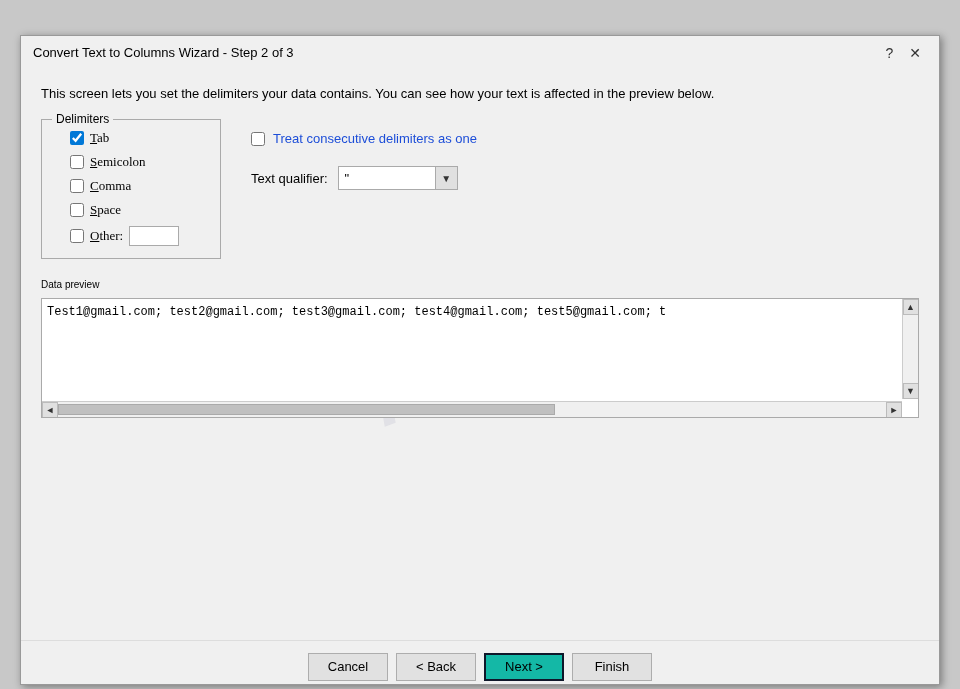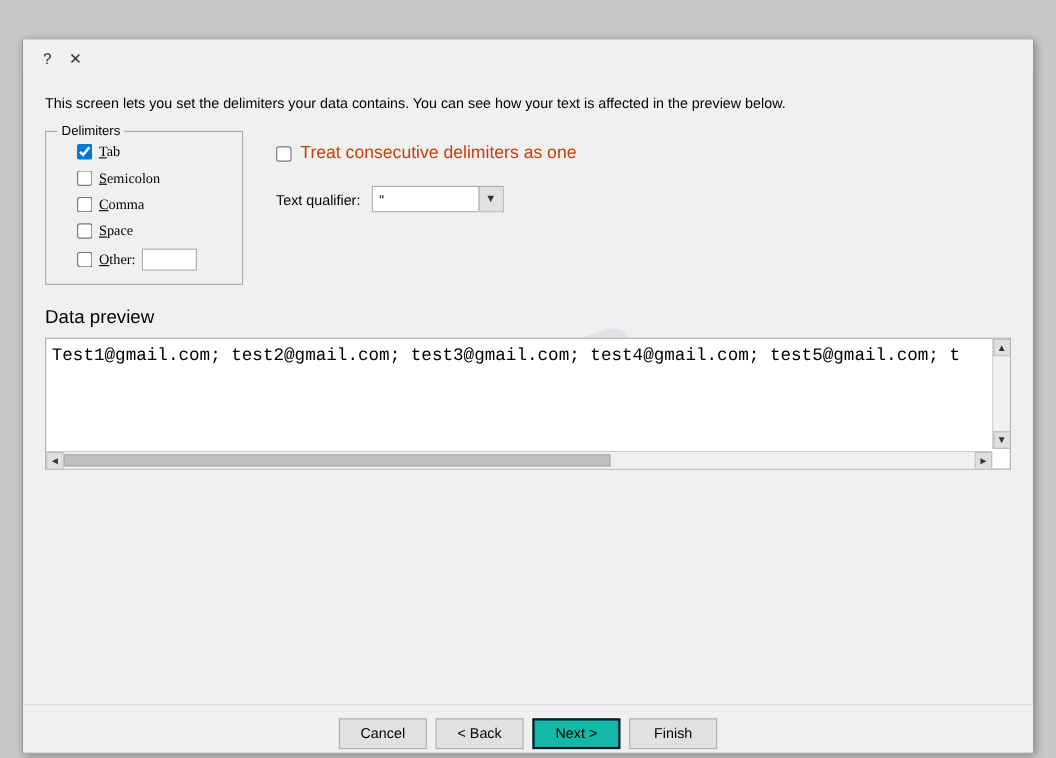--- a/index.html
+++ b/index.html
@@ -163,22 +163,22 @@
       display: flex;
       align-items: center;
       gap: 8px;
     }
     .consecutive-row input[type="checkbox"] {
       width: 14px;
       height: 14px;
       cursor: pointer;
     }
     .consecutive-row label {
-      font-size: 16px;
-      color: #c2410c;
+      font-size: 13px;
+      color: #1d4ed8;
     }
 
     .qualifier-row {
       display: flex;
       align-items: center;
       gap: 10px;
     }
     .qualifier-label {
       font-size: 13px;
       color: #000;
@@ -220,21 +220,21 @@
       pointer-events: none;
       font-size: 10px;
       color: #333;
     }
 
     
     .data-preview-section {
       margin-bottom: 16px;
     }
     .data-preview-label {
-      font-size: 17px;
+      font-size: 10px;
       color: #000;
       margin-bottom: 8px;
     }
 
     .preview-container {
       border: 1px solid #aaa;
       background: white;
       height: 120px;
       position: relative;
       overflow: hidden;
@@ -333,21 +333,21 @@
     }
 
     .preview-data-content {
       position: absolute;
       top: 0;
       left: 0;
       right: 16px;
       bottom: 16px;
       overflow: hidden;
       padding: 6px 5px;
-      font-size: 16px;
+      font-size: 12px;
       font-family: 'Courier New', monospace;
       color: #000;
     }
 
     
     .button-bar {
       display: flex;
       justify-content: center;
       gap: 8px;
       padding: 12px 20px 3px;
@@ -412,20 +412,23 @@
   <div class="bg-area">
 
 
     <div class="dialog" style="margin-top: 30px;">
 
       <div class="watermark">
         <span class="watermark-text">MAB</span>
       </div>
 
       <div class="title-bar">
+        <div class="title-bar-left">
+          <span class="title-text">Convert Text to Columns Wizard - Step 2 of 3</span>
+        </div>
         <div class="title-bar-right">
           <button class="title-btn">?</button>
           <button class="title-btn close">✕</button>
         </div>
       </div>
 
       <div class="content">
 
         <p class="description">This screen lets you set the delimiters your data contains.  You can see how your text is affected in the preview below.</p>
 

